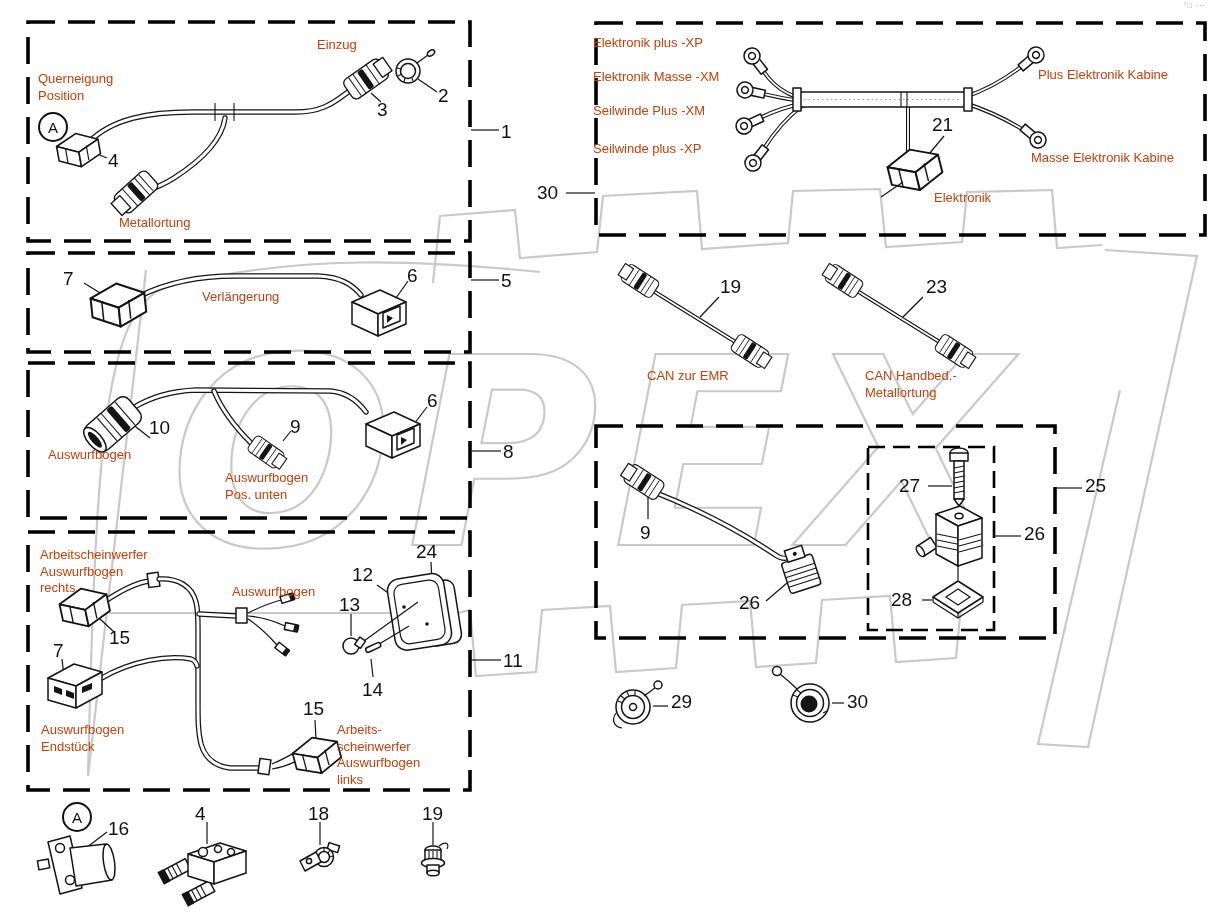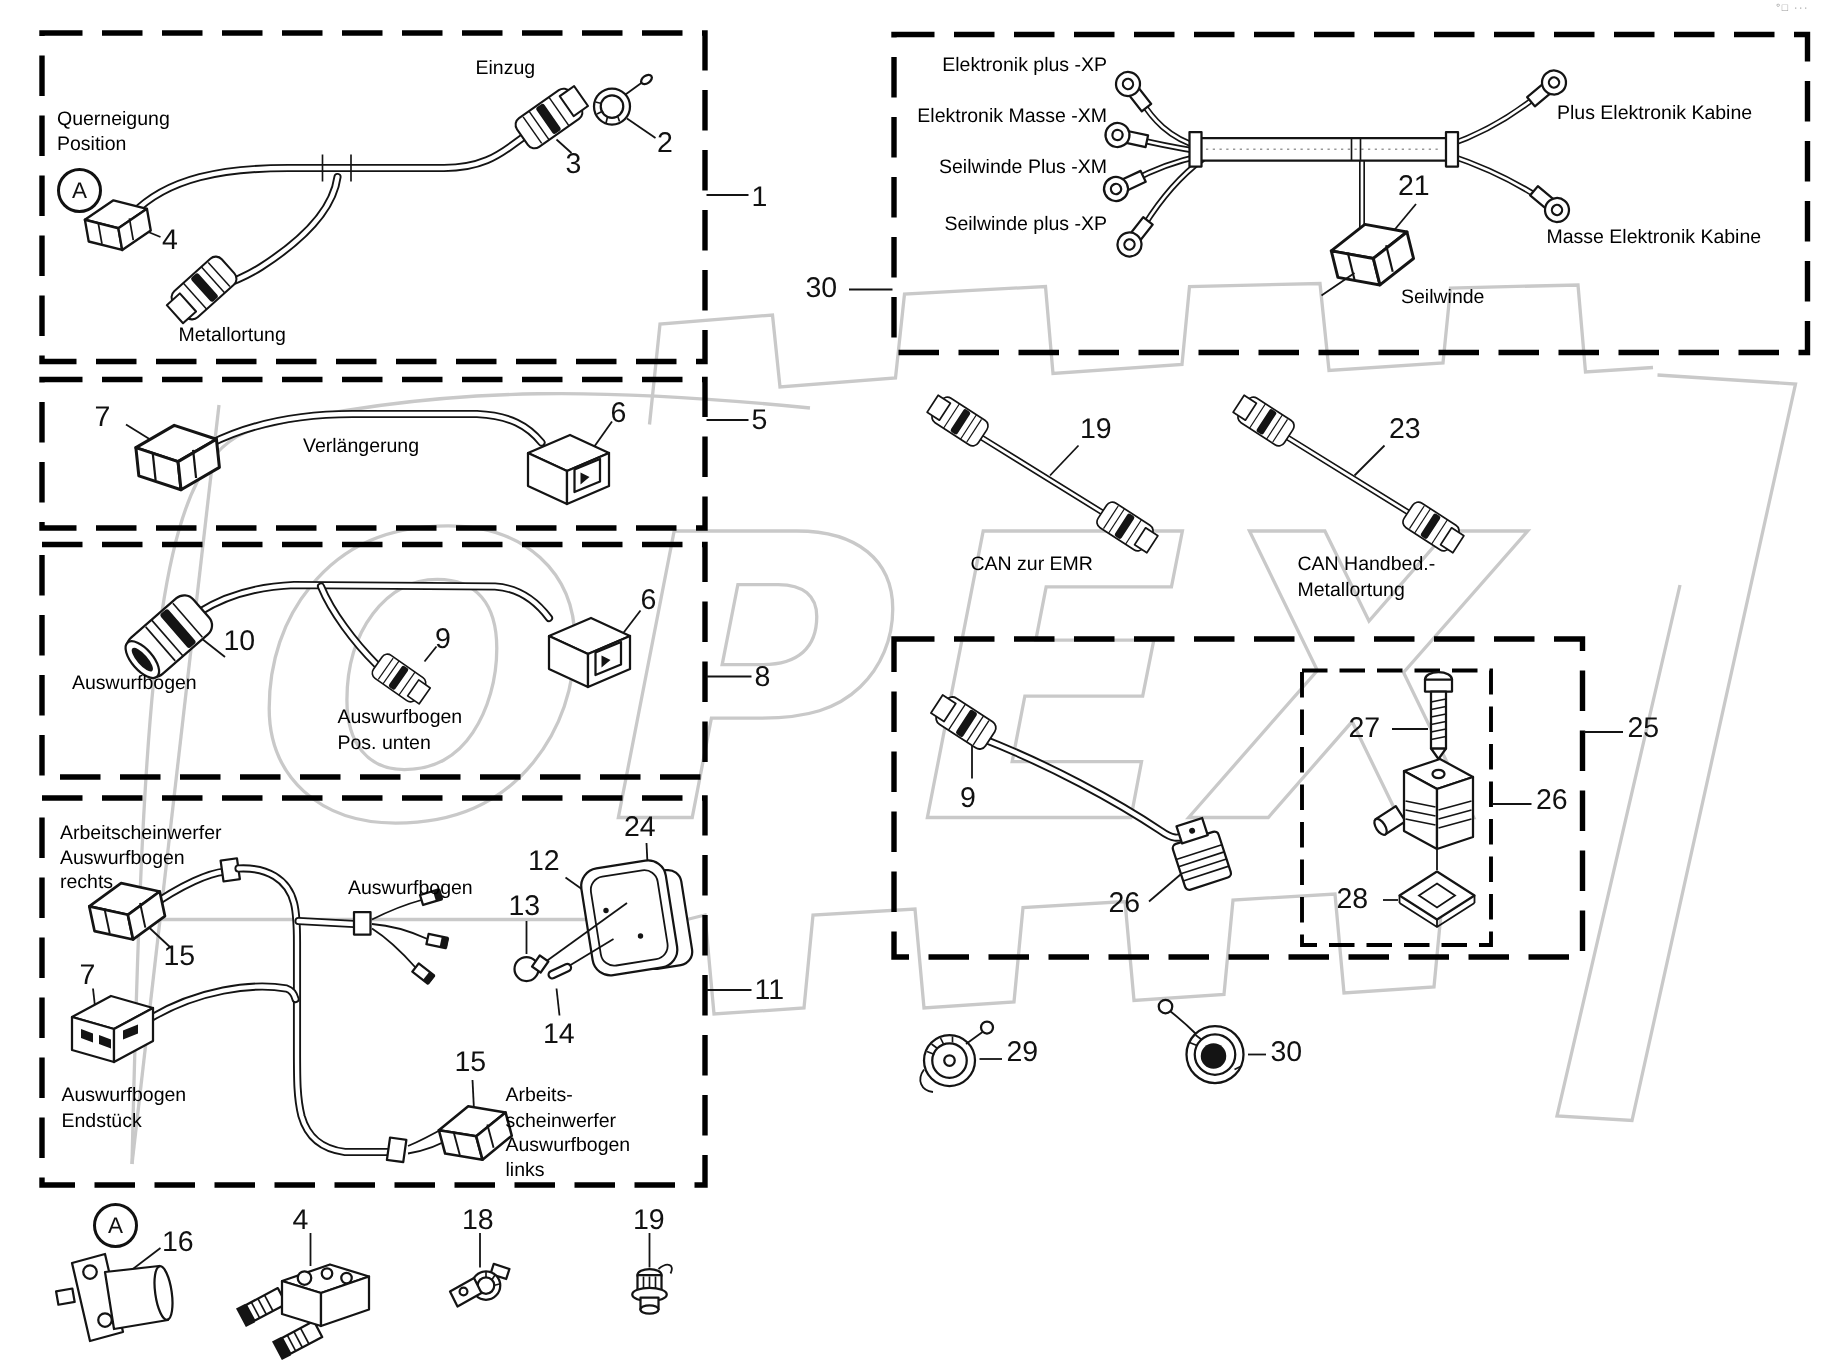--- a/index.html
+++ b/index.html
@@ -12,23 +12,23 @@
   .ln{stroke:#141414;stroke-width:1.2;fill:none}
   .co{fill:none;stroke:#141414;stroke-width:5.4;stroke-linecap:round;stroke-linejoin:round}
   .ci{fill:none;stroke:#fff;stroke-width:2.9;stroke-linecap:round;stroke-linejoin:round}
   .co2{fill:none;stroke:#141414;stroke-width:4;stroke-linecap:round}
   .ci2{fill:none;stroke:#fff;stroke-width:1.8;stroke-linecap:round}
   .dots{stroke:#999;stroke-width:1;stroke-dasharray:1.5 3}
   .dbox{fill:none;stroke:#000;stroke-width:3.6;stroke-dasharray:27 13}
   .dbox2{stroke-width:2.6;stroke-dasharray:17 8}
   .wm{stroke:#c9c9c9;fill:none;stroke-width:2.2}
   .wm text{font-family:"DejaVu Sans",sans-serif}
-  .lbl{position:absolute;font-size:13px;line-height:1.28;white-space:pre-line;color:#000000}
+  .lbl{position:absolute;font-size:13px;line-height:1.28;white-space:pre-line;color:#c2410c}
   .num{position:absolute;font-size:19px;color:#111}
-  .ra{width:145px;text-align:right}
+  .ra{width:145px;}
   .marker{position:absolute;width:26px;height:26px;border:2px solid #111;border-radius:50%;
           display:flex;align-items:center;justify-content:center;font-size:15px;color:#111}
   .corner{position:absolute;left:1184px;top:2px;font-size:7px;color:#999;letter-spacing:1px}
 </style>
 </head>
 <body>
 
 <div class="stage">
 
 <svg class="art" width="1219" height="913" viewBox="0 0 1219 913" xmlns="http://www.w3.org/2000/svg" xmlns:xlink="http://www.w3.org/1999/xlink">
@@ -444,21 +444,21 @@
   <span class="num" style="left:503px;top:650px">11</span>
 </div>
 
 <div>
   <span class="lbl ra" style="left:593px;top:35px">Elektronik plus -XP</span>
   <span class="lbl ra" style="left:593px;top:69px">Elektronik Masse -XM</span>
   <span class="lbl ra" style="left:593px;top:103px">Seilwinde Plus -XM</span>
   <span class="lbl ra" style="left:593px;top:141px">Seilwinde plus -XP</span>
   <span class="lbl" style="left:1038px;top:67px">Plus Elektronik Kabine</span>
   <span class="lbl" style="left:1031px;top:150px">Masse Elektronik Kabine</span>
-  <span class="lbl" style="left:934px;top:190px">Seilwinde</span>
+  <span class="lbl" style="left:934px;top:190px">Elektronik</span>
   <span class="num" style="left:932px;top:114px">21</span>
   <span class="num" style="left:537px;top:182px">30</span>
 </div>
 
 <div>
   <span class="num" style="left:720px;top:276px">19</span>
   <span class="lbl" style="left:647px;top:368px">CAN zur EMR</span>
   <span class="num" style="left:926px;top:276px">23</span>
   <span class="lbl" style="left:865px;top:368px">CAN Handbed.-
 Metallortung</span>

